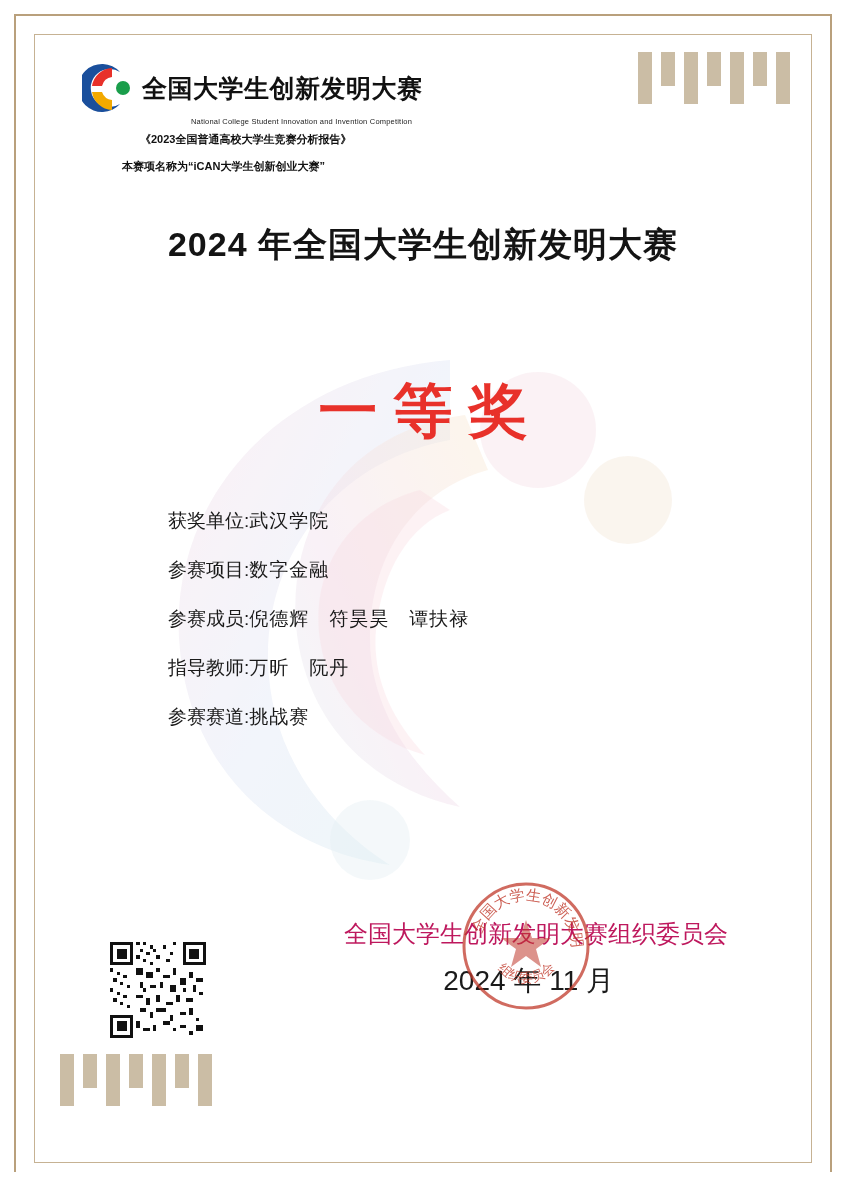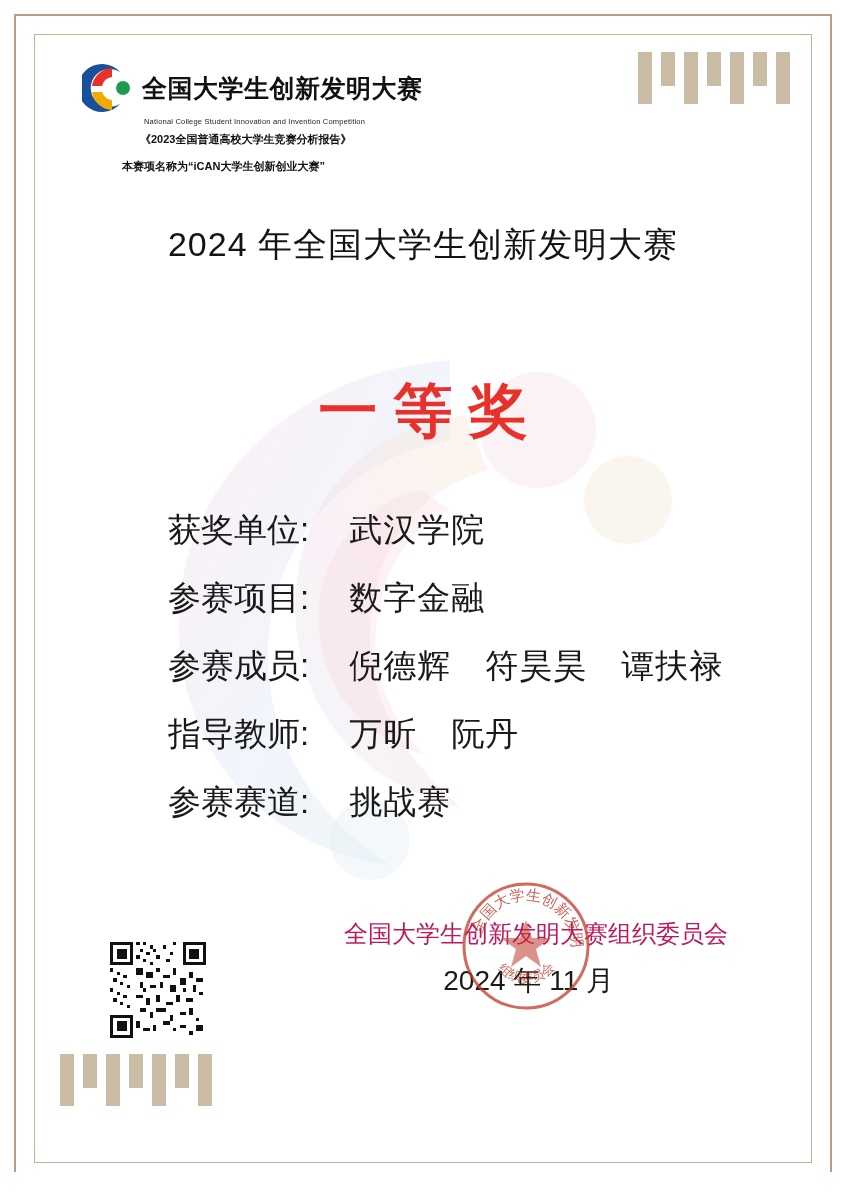--- a/index.html
+++ b/index.html
@@ -79,20 +79,21 @@
     letter-spacing: .5px;
     line-height: 1.05;
     white-space: nowrap;
   }
   .logo-en {
     font-size: 7.5px;
     color: #222;
     letter-spacing: .2px;
     margin: 3px 0 0 62px;
     white-space: nowrap;
+    text-align: right;
   }
   .logo-sub1 {
     font-size: 11px;
     color: #111;
     margin: 6px 0 12px 58px;
     font-weight: bold;
     white-space: nowrap;
   }
   .logo-sub2 {
     font-size: 11px;
@@ -102,21 +103,21 @@
     white-space: nowrap;
   }
 
   
   .title-main {
     position: absolute;
     top: 222px;
     left: 0; right: 0;
     text-align: center;
     font-size: 34px;
-    font-weight: normal;
+    font-weight: bold;
     color: #141414;
     letter-spacing: 1px;
   }
   .title-sub {
     position: absolute;
     top: 292px;
     left: 0; right: 0;
     text-align: center;
     font-size: 28px;
     font-weight: bold;
@@ -139,23 +140,22 @@
   .details {
     position: absolute;
     left: 168px;
     top: 508px;
     width: 560px;
   }
   .detail-row {
     display: flex;
     align-items: baseline;
     margin-bottom: 23px;
-    font-size: 33px;
+    font-size: 19px;
     color: #1a1a1a;
-    gap: 40px;
   }
   .detail-label {
     white-space: nowrap;
   }
   .detail-value {
     white-space: nowrap;
     letter-spacing: 1px;
   }
 
   

